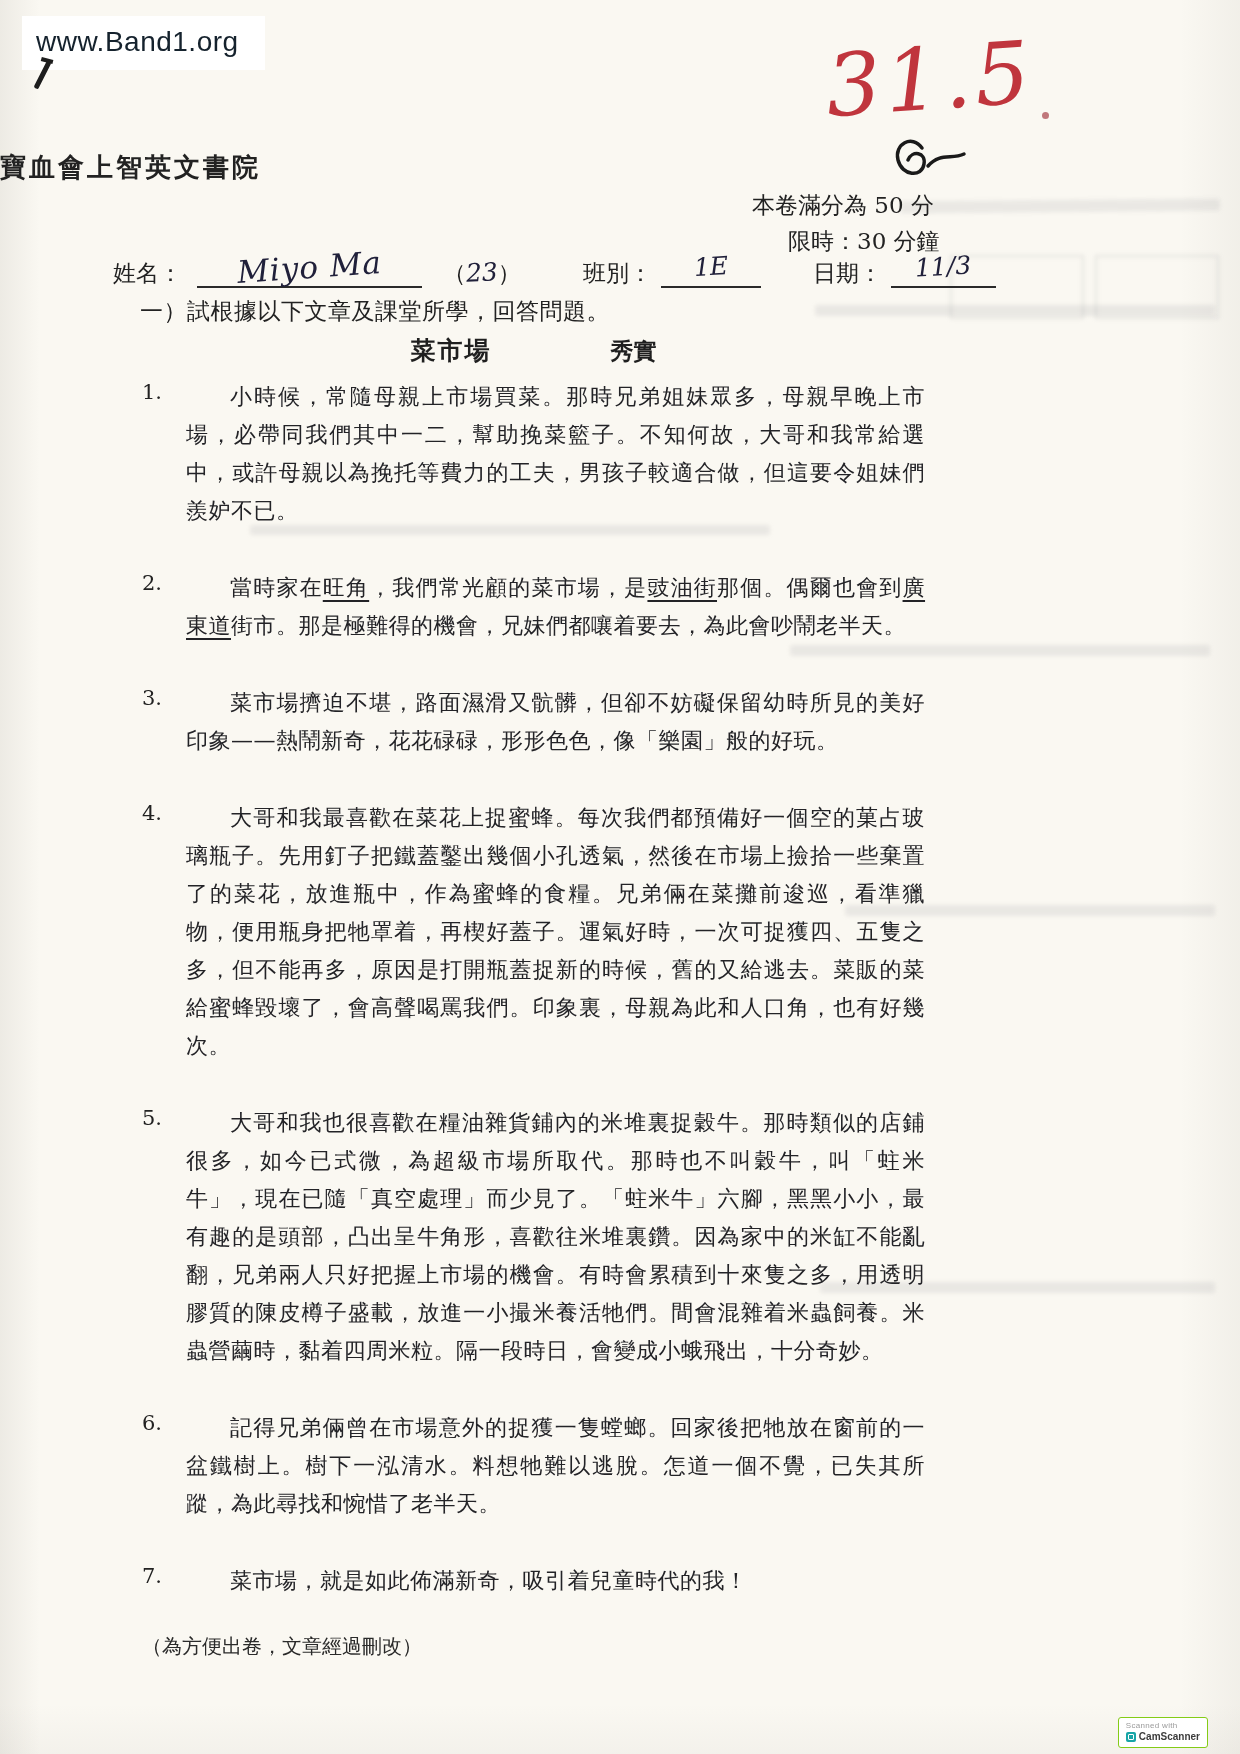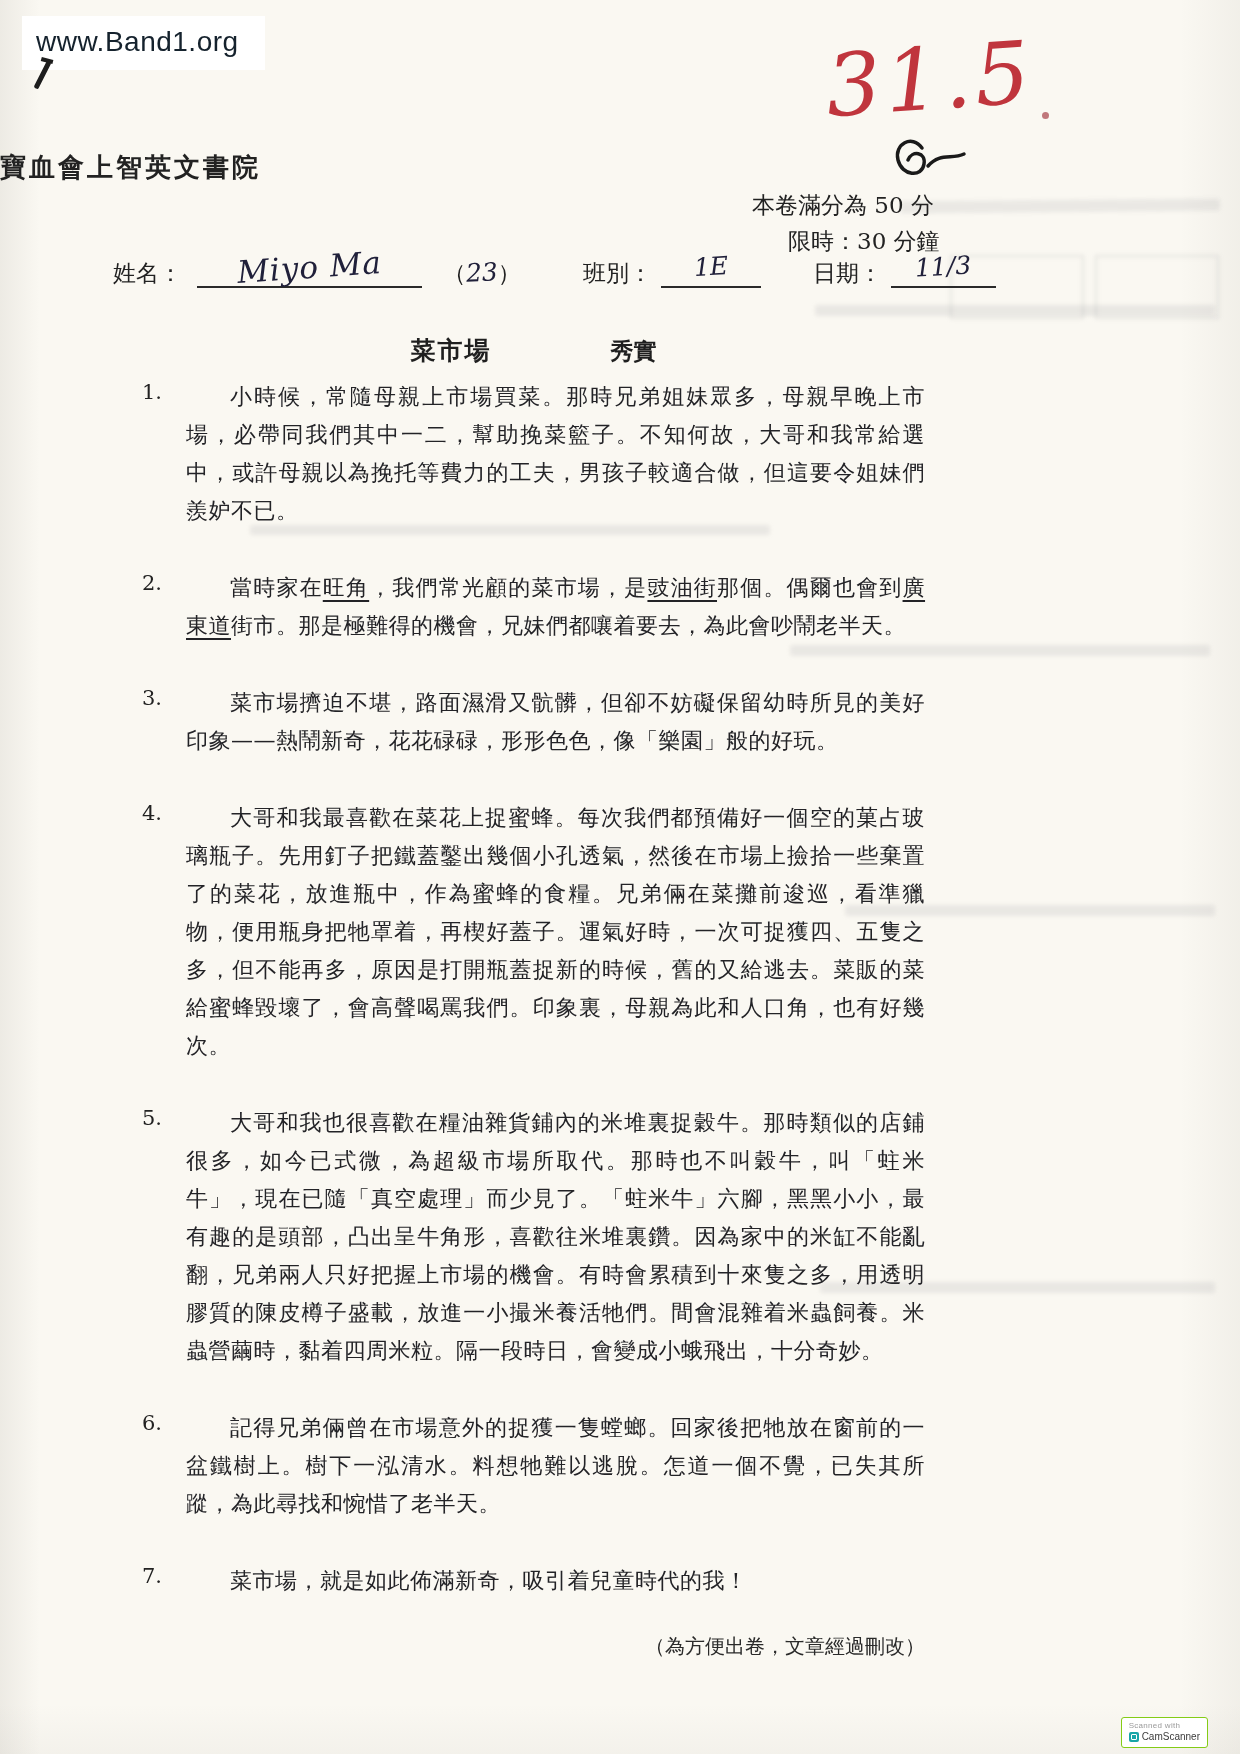--- a/index.html
+++ b/index.html
@@ -58,31 +58,31 @@
   .passage-title-row{position:absolute;top:334px;left:142px;width:783px;
     display:flex;justify-content:center;gap:119px;}
   .passage-title{font-size:25px;font-weight:700;letter-spacing:2px;color:#1f1f1f;}
   .passage-author{font-size:23px;font-weight:700;color:#1f1f1f;padding-top:2px;}
   .paras{position:absolute;top:378px;left:142px;width:783px;}
   .para{display:flex;margin-bottom:39px;}
   .para-num{flex:none;width:44px;font-size:21px;padding-top:2px;color:#222;}
   .para-body{flex:1;font-size:22px;line-height:38px;text-align:justify;
     text-indent:2em;color:#232327;letter-spacing:.5px;}
   .pn{text-decoration:underline;text-underline-offset:5px;text-decoration-thickness:1.5px;}
-  .footnote{text-align:right;font-size:20px;color:#2a2a2a;margin-top:-6px;}
+  .footnote{text-align:left;font-size:20px;color:#2a2a2a;margin-top:-6px;}
   
   .ghost{position:absolute;pointer-events:none;filter:blur(2px);}
   .g-bar{background:rgba(120,122,134,.13);border-radius:3px;}
   .g-box{border:2px solid rgba(120,122,134,.16);}
   
   .cs-badge{position:absolute;right:32px;bottom:6px;background:#ffffff;
     border:1px solid #84cc16;border-radius:3px;padding:3px 7px 4px 7px;
     font-family:"Liberation Sans","DejaVu Sans",sans-serif;text-align:left;line-height:1.25;}
   .cs-top{font-size:8px;color:#9a9a9a;letter-spacing:.3px;}
-  .cs-bottom{font-size:10px;color:#3c3c3c;font-weight:400;display:flex;align-items:center;gap:3px;justify-content:center;}
+  .cs-bottom{font-size:10px;color:#3c3c3c;font-weight:700;display:flex;align-items:center;gap:3px;justify-content:center;}
   .cs-icon{display:inline-block;width:10px;height:10px;background:#18a5a7;border-radius:2px;position:relative;}
   .cs-icon::after{content:"";position:absolute;inset:2px;border:1.5px solid #fff;border-radius:1px;}
 </style>
 </head>
 <body>
 
 <div class="page">
 
   <div class="ghost g-box" style="left:950px;top:255px;width:130px;height:60px;"></div>
   <div class="ghost g-box" style="left:1095px;top:255px;width:120px;height:60px;"></div>
@@ -109,20 +109,21 @@
   <div class="info-row">
     <span class="lbl lbl-name">姓名：</span>
     <span class="blank line-name"><span class="hand hand-name">Miyo Ma</span></span>
     <span class="seat"><span>（</span><span class="hand hand-sm">23</span><span>）</span></span>
     <span class="lbl lbl-class">班別：</span>
     <span class="blank line-class"><span class="hand hand-sm">1E</span></span>
     <span class="lbl lbl-date">日期：</span>
     <span class="blank line-date"><span class="hand hand-sm">11/3</span></span>
   </div>
 
+  <div class="instruction">一）試根據以下文章及課堂所學，回答問題。</div>
 
   <div class="passage-title-row">
     <span class="passage-title">菜市場</span>
     <span class="passage-author">秀實</span>
   </div>
 
   <div class="paras">
     <div class="para">
         <div class="para-num">1.</div>
         <div class="para-body"><span>小時候，常隨母親上市場買菜。那時兄弟姐妹眾多，母親早晚上市場，必帶同我們其中一二，幫助挽菜籃子。不知何故，大哥和我常給選中，或許母親以為挽托等費力的工夫，男孩子較適合做，但這要令姐妹們羨妒不已。</span></div>

